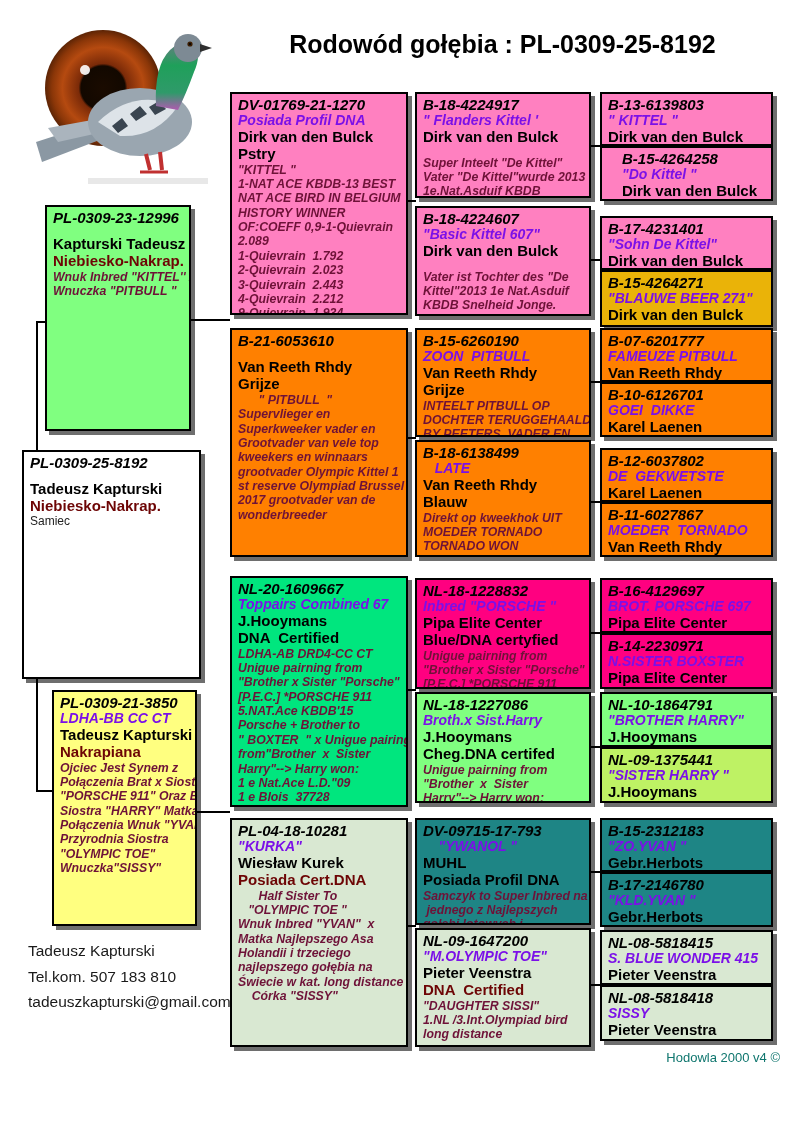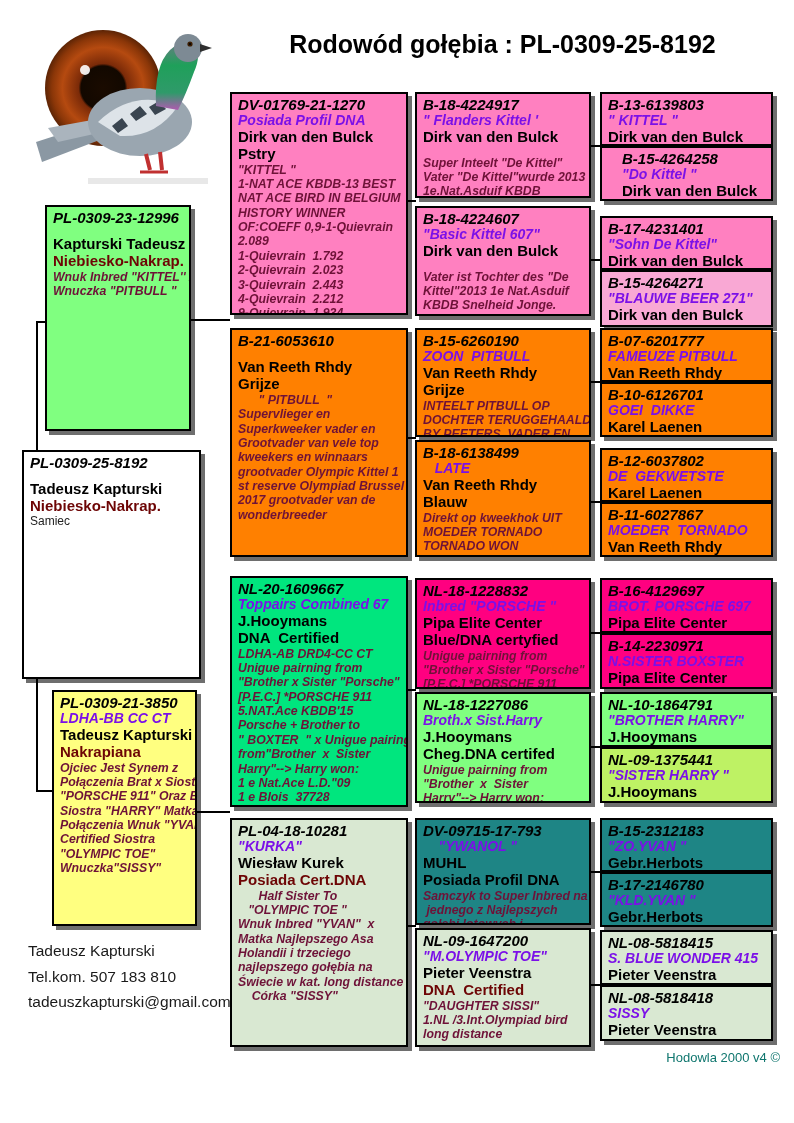--- a/index.html
+++ b/index.html
@@ -93,21 +93,21 @@
     <div class="box" style="left: 52px; top: 690px; width: 145px; height: 236px; background: rgb(255, 255, 128);">
       <div class="ln ring">PL-0309-21-3850</div>
       <div class="ln nick">LDHA-BB CC CT</div>
       <div class="ln name">Tadeusz Kapturski</div>
       <div class="ln maroon">Nakrapiana</div>
       <div class="ln desc">Ojciec Jest Synem z</div>
       <div class="ln desc">Połączenia Brat x Siostra</div>
       <div class="ln desc">"PORSCHE 911" Oraz Brat x</div>
       <div class="ln desc">Siostra "HARRY" Matka z</div>
       <div class="ln desc">Połączenia Wnuk "YVAN" x</div>
-      <div class="ln desc">Certified Siostra</div>
+      <div class="ln desc">Przyrodnia Siostra</div>
       <div class="ln desc">"OLYMPIC TOE"</div>
       <div class="ln desc">Wnuczka"SISSY"</div>
     </div>
     <div class="box" style="left: 230px; top: 92px; width: 178px; height: 223px; background: rgb(255, 128, 192);">
       <div class="ln ring">DV-01769-21-1270</div>
       <div class="ln nick">Posiada Profil DNA</div>
       <div class="ln name">Dirk van den Bulck</div>
       <div class="ln name">Pstry</div>
       <div class="ln desc">"KITTEL "</div>
       <div class="ln desc">1-NAT ACE KBDB-13 BEST</div>
@@ -147,21 +147,21 @@
     <div class="box" style="left: 600px; top: 146px; width: 173px; height: 55px; background: rgb(255, 128, 192); padding-left: 20px;">
       <div class="ln ring">B-15-4264258</div>
       <div class="ln nick">"Do Kittel "</div>
       <div class="ln name">Dirk van den Bulck</div>
     </div>
     <div class="box" style="left: 600px; top: 216px; width: 173px; height: 54px; background: rgb(255, 128, 192);">
       <div class="ln ring">B-17-4231401</div>
       <div class="ln nick">"Sohn De Kittel"</div>
       <div class="ln name">Dirk van den Bulck</div>
     </div>
-    <div class="box" style="left: 600px; top: 270px; width: 173px; height: 57px; background: #f9a8d4;">
+    <div class="box" style="left: 600px; top: 270px; width: 173px; height: 57px; background: #eab308;">
       <div class="ln ring">B-15-4264271</div>
       <div class="ln nick">"BLAUWE BEER 271"</div>
       <div class="ln name">Dirk van den Bulck</div>
     </div>
     <div class="box" style="left: 230px; top: 328px; width: 178px; height: 229px; background: rgb(255, 128, 0);">
       <div class="ln ring">B-21-6053610</div>
       <div class="ln blank"></div>
       <div class="ln name">Van Reeth Rhdy</div>
       <div class="ln name">Grijze</div>
       <div class="ln desc">      " PITBULL  "</div>

